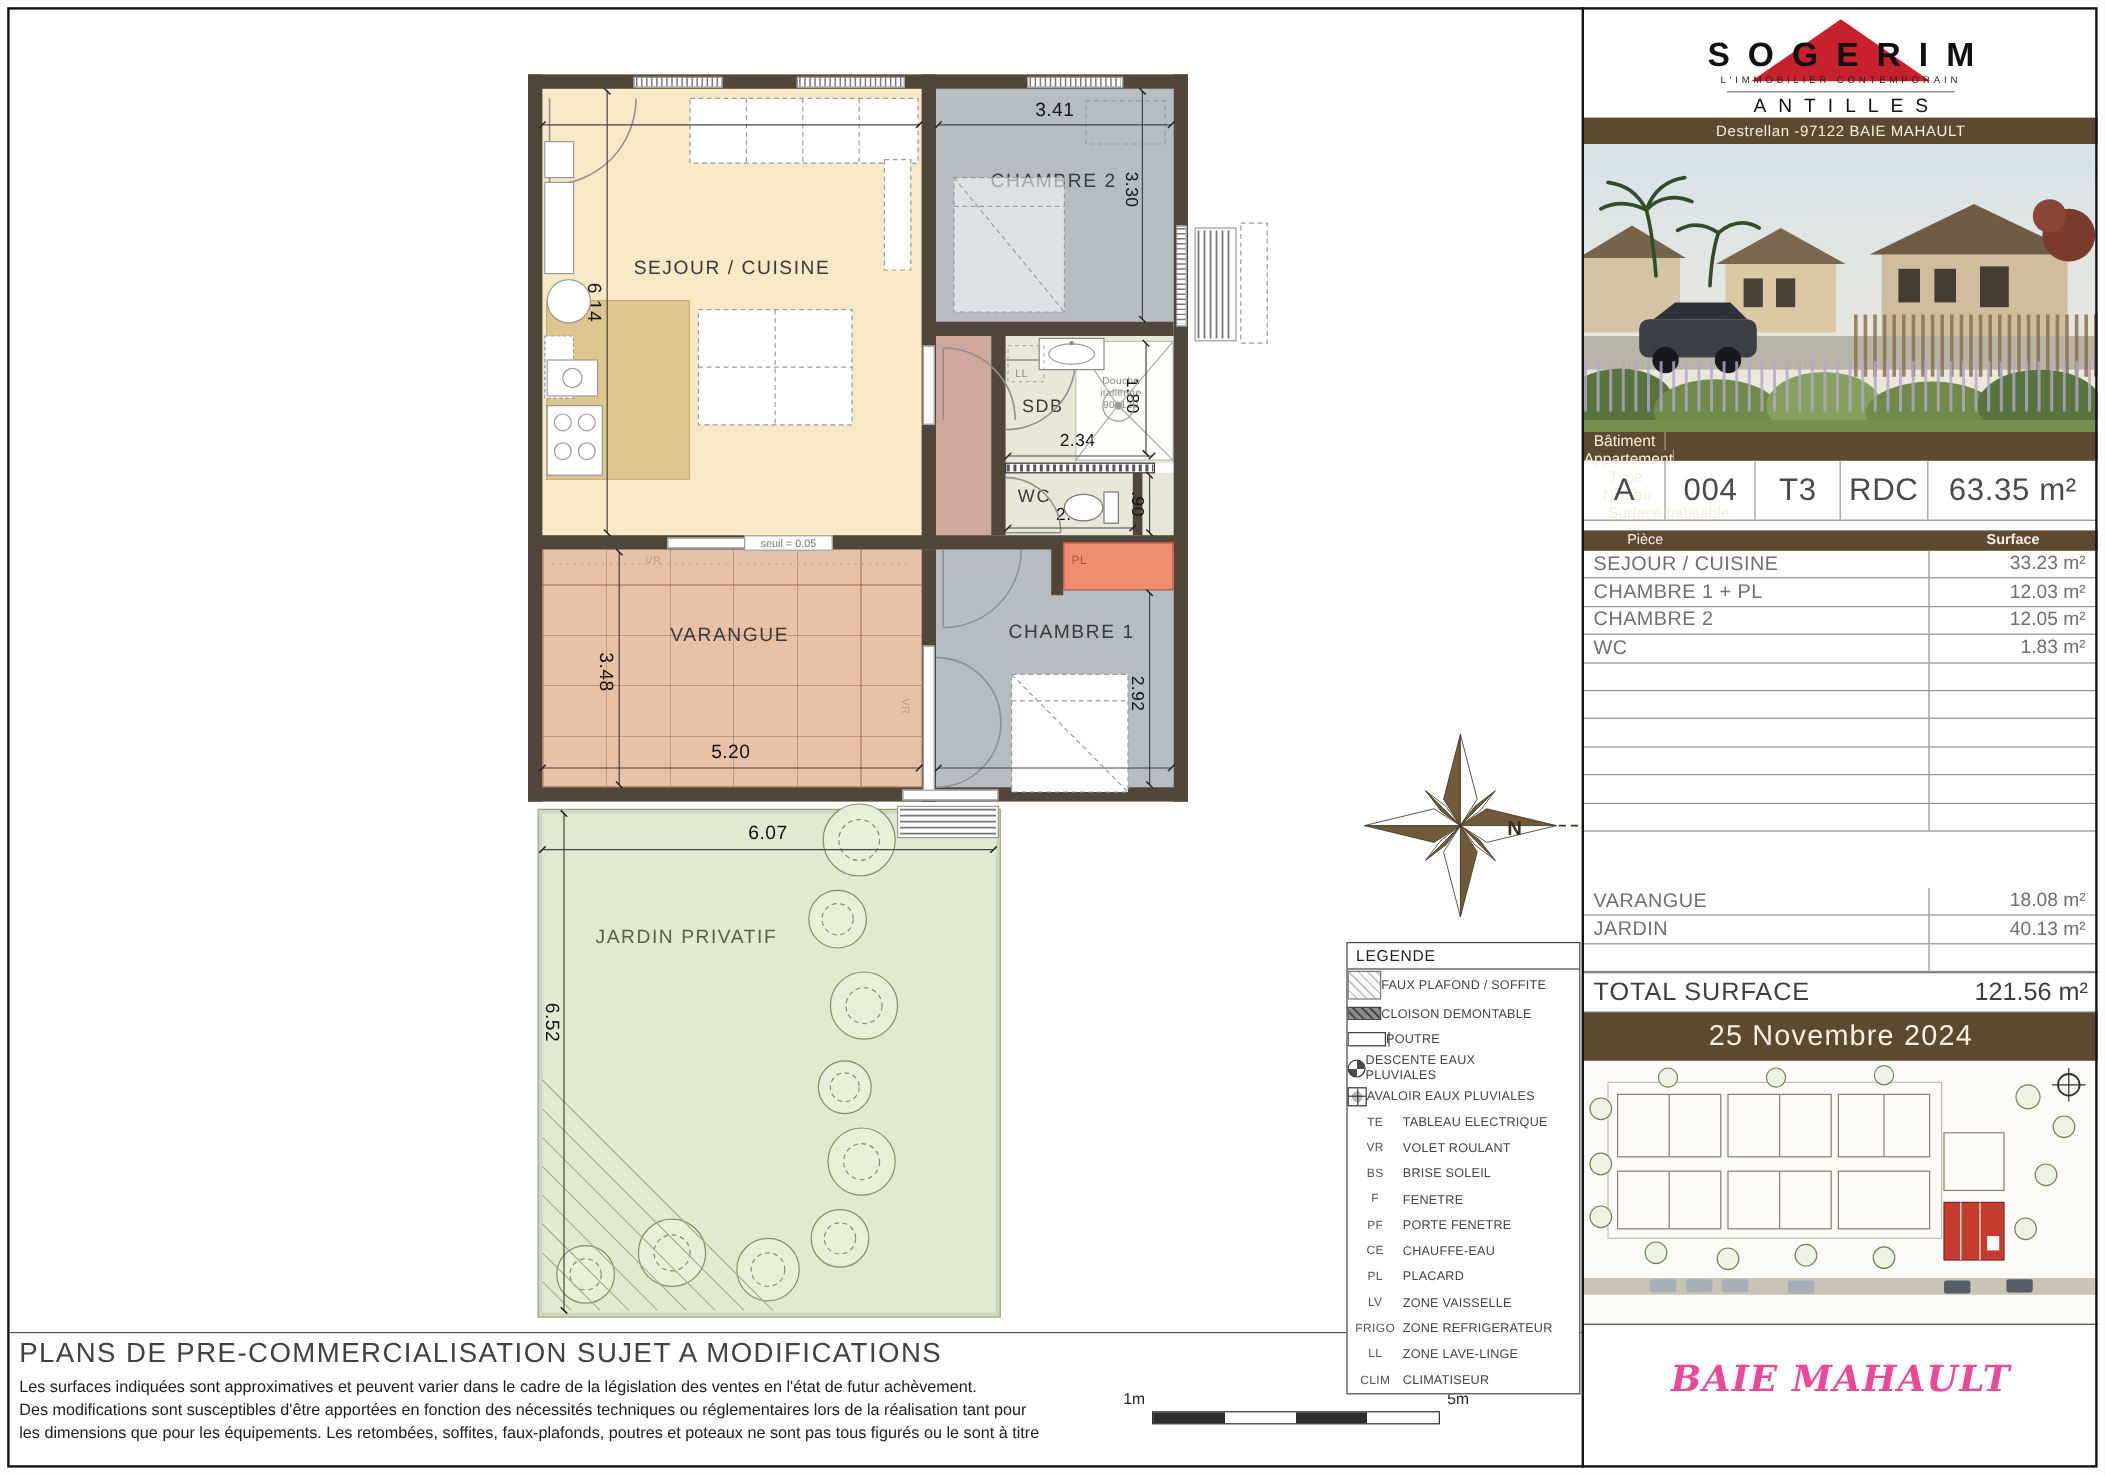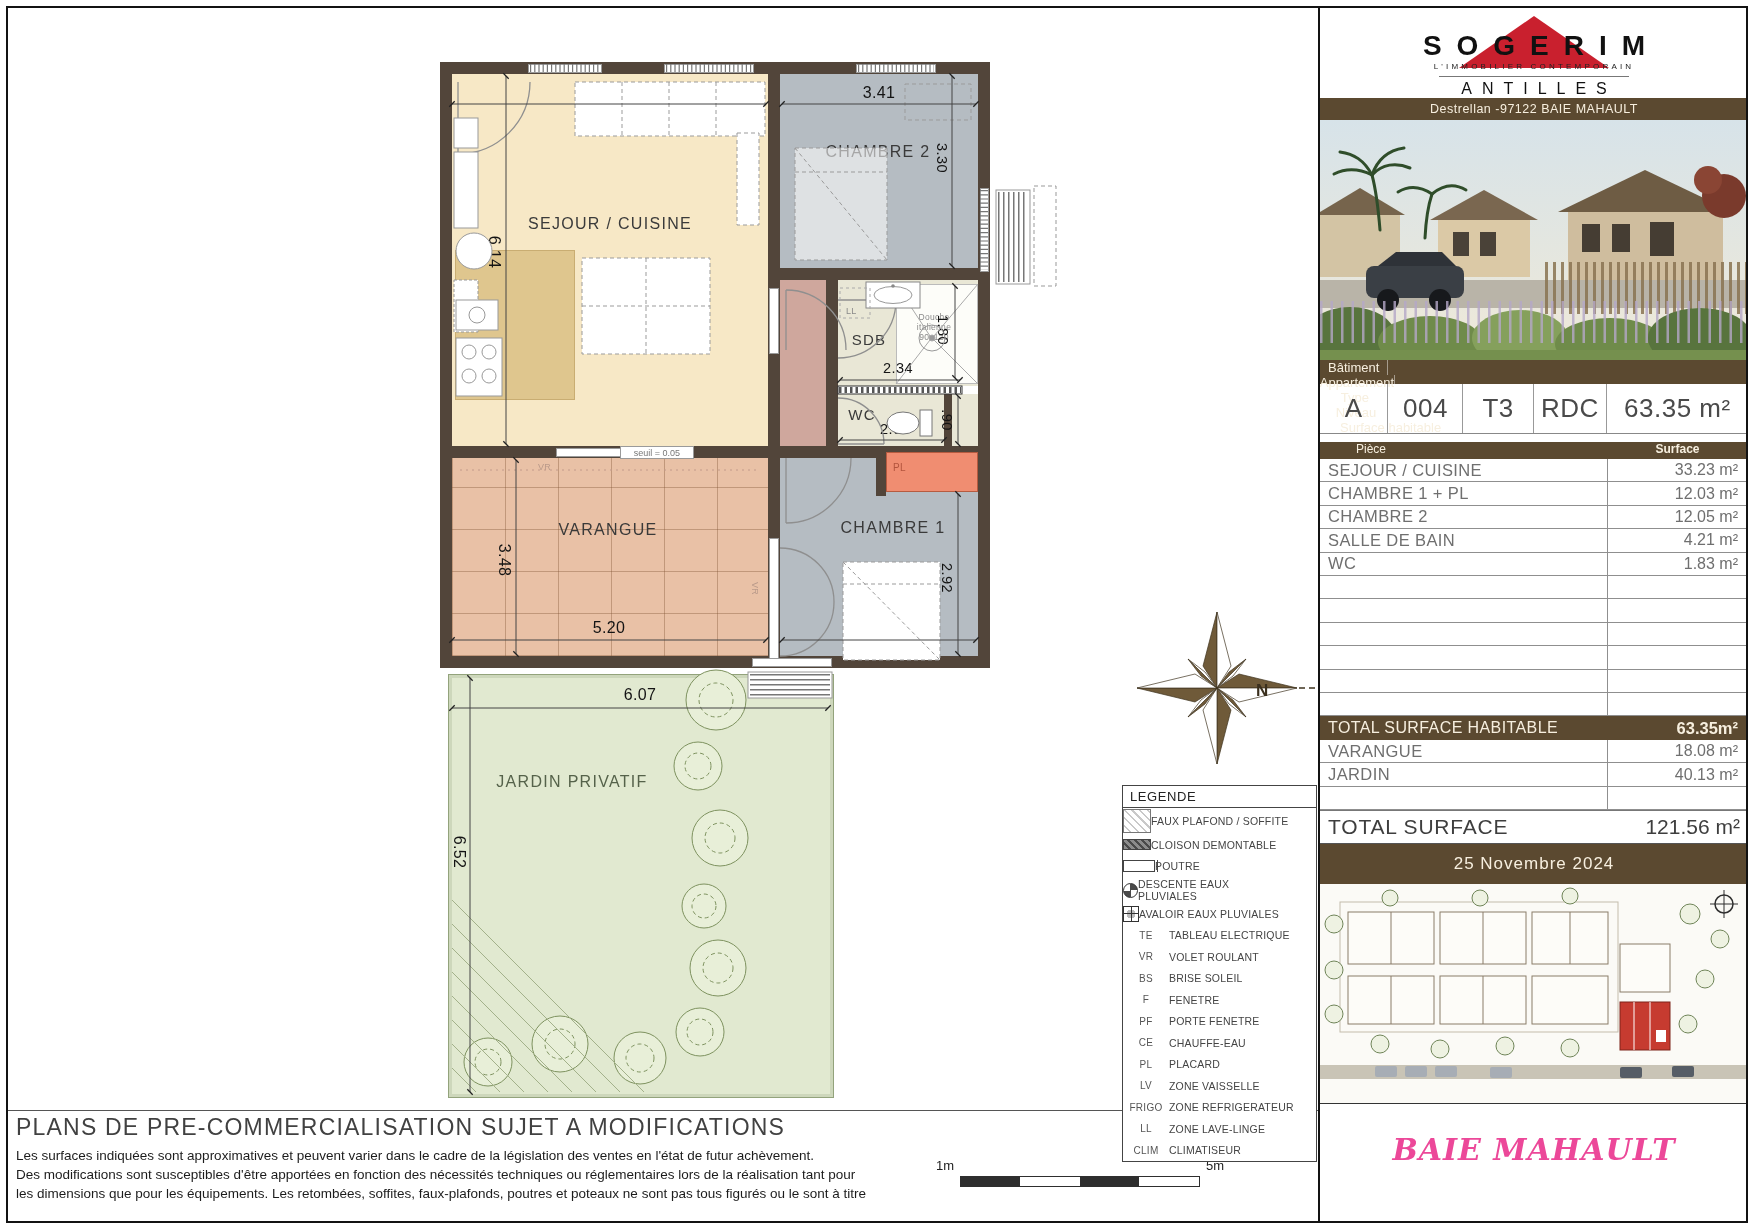--- a/index.html
+++ b/index.html
@@ -48,21 +48,21 @@
   .piecehead{position:absolute;left:0;top:436px;width:100%;height:17px;display:flex;align-items:flex-start;font-size:12px;}
   .prow{display:flex;align-items:center;height:23.4px;border-bottom:1px solid #8f8f8f;box-sizing:border-box;}
   .prow .pl{flex:1;padding-left:8px;font-size:16.5px;color:#6f6f6f;letter-spacing:.4px;white-space:nowrap;}
   .prow .pv{width:141px;border-left:1px solid #8f8f8f;text-align:right;padding-right:10px;font-size:16px;color:#6f6f6f;box-sizing:border-box;align-self:stretch;display:flex;align-items:center;justify-content:flex-end;}
   .totrow{position:absolute;left:0;width:100%;height:24px;display:flex;align-items:center;}
   .totrow .pl{flex:1;padding-left:8px;font-size:16px;letter-spacing:.4px;}
   .totrow .pv{width:141px;text-align:right;padding-right:10px;font-size:16.5px;font-weight:bold;}
   .grand{position:absolute;left:0;top:804px;width:100%;height:34px;display:flex;align-items:center;border-bottom:1px solid #555;border-top:1px solid #777;box-sizing:border-box;}
   .grand .pl{flex:1;padding-left:8px;font-size:21px;color:#3e3e3e;letter-spacing:.8px;}
   .grand .pv{width:141px;text-align:right;padding-right:8px;font-size:21px;color:#3e3e3e;}
-  .datebar{position:absolute;left:0;top:838px;width:100%;height:40px;display:flex;align-items:center;justify-content:center;font-size:17px;letter-spacing:1px;}
+  .datebar{position:absolute;left:0;top:838px;width:100%;height:40px;display:flex;align-items:center;justify-content:center;font-size:24px;letter-spacing:1px;}
   .siteplan{position:absolute;left:0;top:878px;width:100%;height:220px;border-bottom:1px solid #333;box-sizing:border-box;}
   .city{position:absolute;left:0;top:1126px;width:100%;text-align:center;font-family:"DejaVu Serif",serif;font-style:italic;font-weight:bold;font-size:30px;color:#ec4899;letter-spacing:1px;}
   
   .logo{position:absolute;left:0;top:0;width:100%;height:92px;}
   .logo-brand{position:absolute;left:0;right:0;top:24px;text-align:center;font-weight:bold;font-size:28px;letter-spacing:15px;text-indent:15px;color:#111;z-index:2;}
   .logo-tag{position:absolute;left:0;right:0;top:56px;text-align:center;font-size:8px;letter-spacing:3.2px;color:#222;z-index:2;}
   .logo-div{position:absolute;left:50%;top:70px;width:190px;transform:translateX(-50%);border-top:1px solid #777;}
   .logo-region{position:absolute;left:0;right:0;top:74px;text-align:center;font-size:16px;letter-spacing:10px;text-indent:10px;color:#111;}
   
   .disc-title{position:absolute;left:16px;top:1114px;font-size:23px;color:#414141;letter-spacing:1.2px;white-space:nowrap;}
@@ -521,24 +521,20 @@
         <div class="prow">
           <span class="pl">CHAMBRE 1 + PL</span>
           <span class="pv">12.03 m²</span>
         </div>
 
         <div class="prow">
           <span class="pl">CHAMBRE 2</span>
           <span class="pv">12.05 m²</span>
         </div>
 
-        <div class="prow">
-          <span class="pl">SALLE DE BAIN</span>
-          <span class="pv">4.21 m²</span>
-        </div>
 
         <div class="prow">
           <span class="pl">WC</span>
           <span class="pv">1.83 m²</span>
         </div>
 
         <div class="prow">
           <span class="pl"></span>
           <span class="pv"></span>
         </div>
@@ -561,24 +557,20 @@
         <div class="prow">
           <span class="pl"></span>
           <span class="pv"></span>
         </div>
 
         <div class="prow">
           <span class="pl"></span>
           <span class="pv"></span>
         </div>
       </div>
-    <div class="totrow brown" style="top:710px;">
-      <span class="pl">TOTAL SURFACE HABITABLE</span>
-      <span class="pv">63.35m²</span>
-    </div>
     <div class="abs" style="left:0;top:734px;width:100%;">
 
         <div class="prow">
           <span class="pl">VARANGUE</span>
           <span class="pv">18.08 m²</span>
         </div>
 
         <div class="prow">
           <span class="pl">JARDIN</span>
           <span class="pv">40.13 m²</span>

